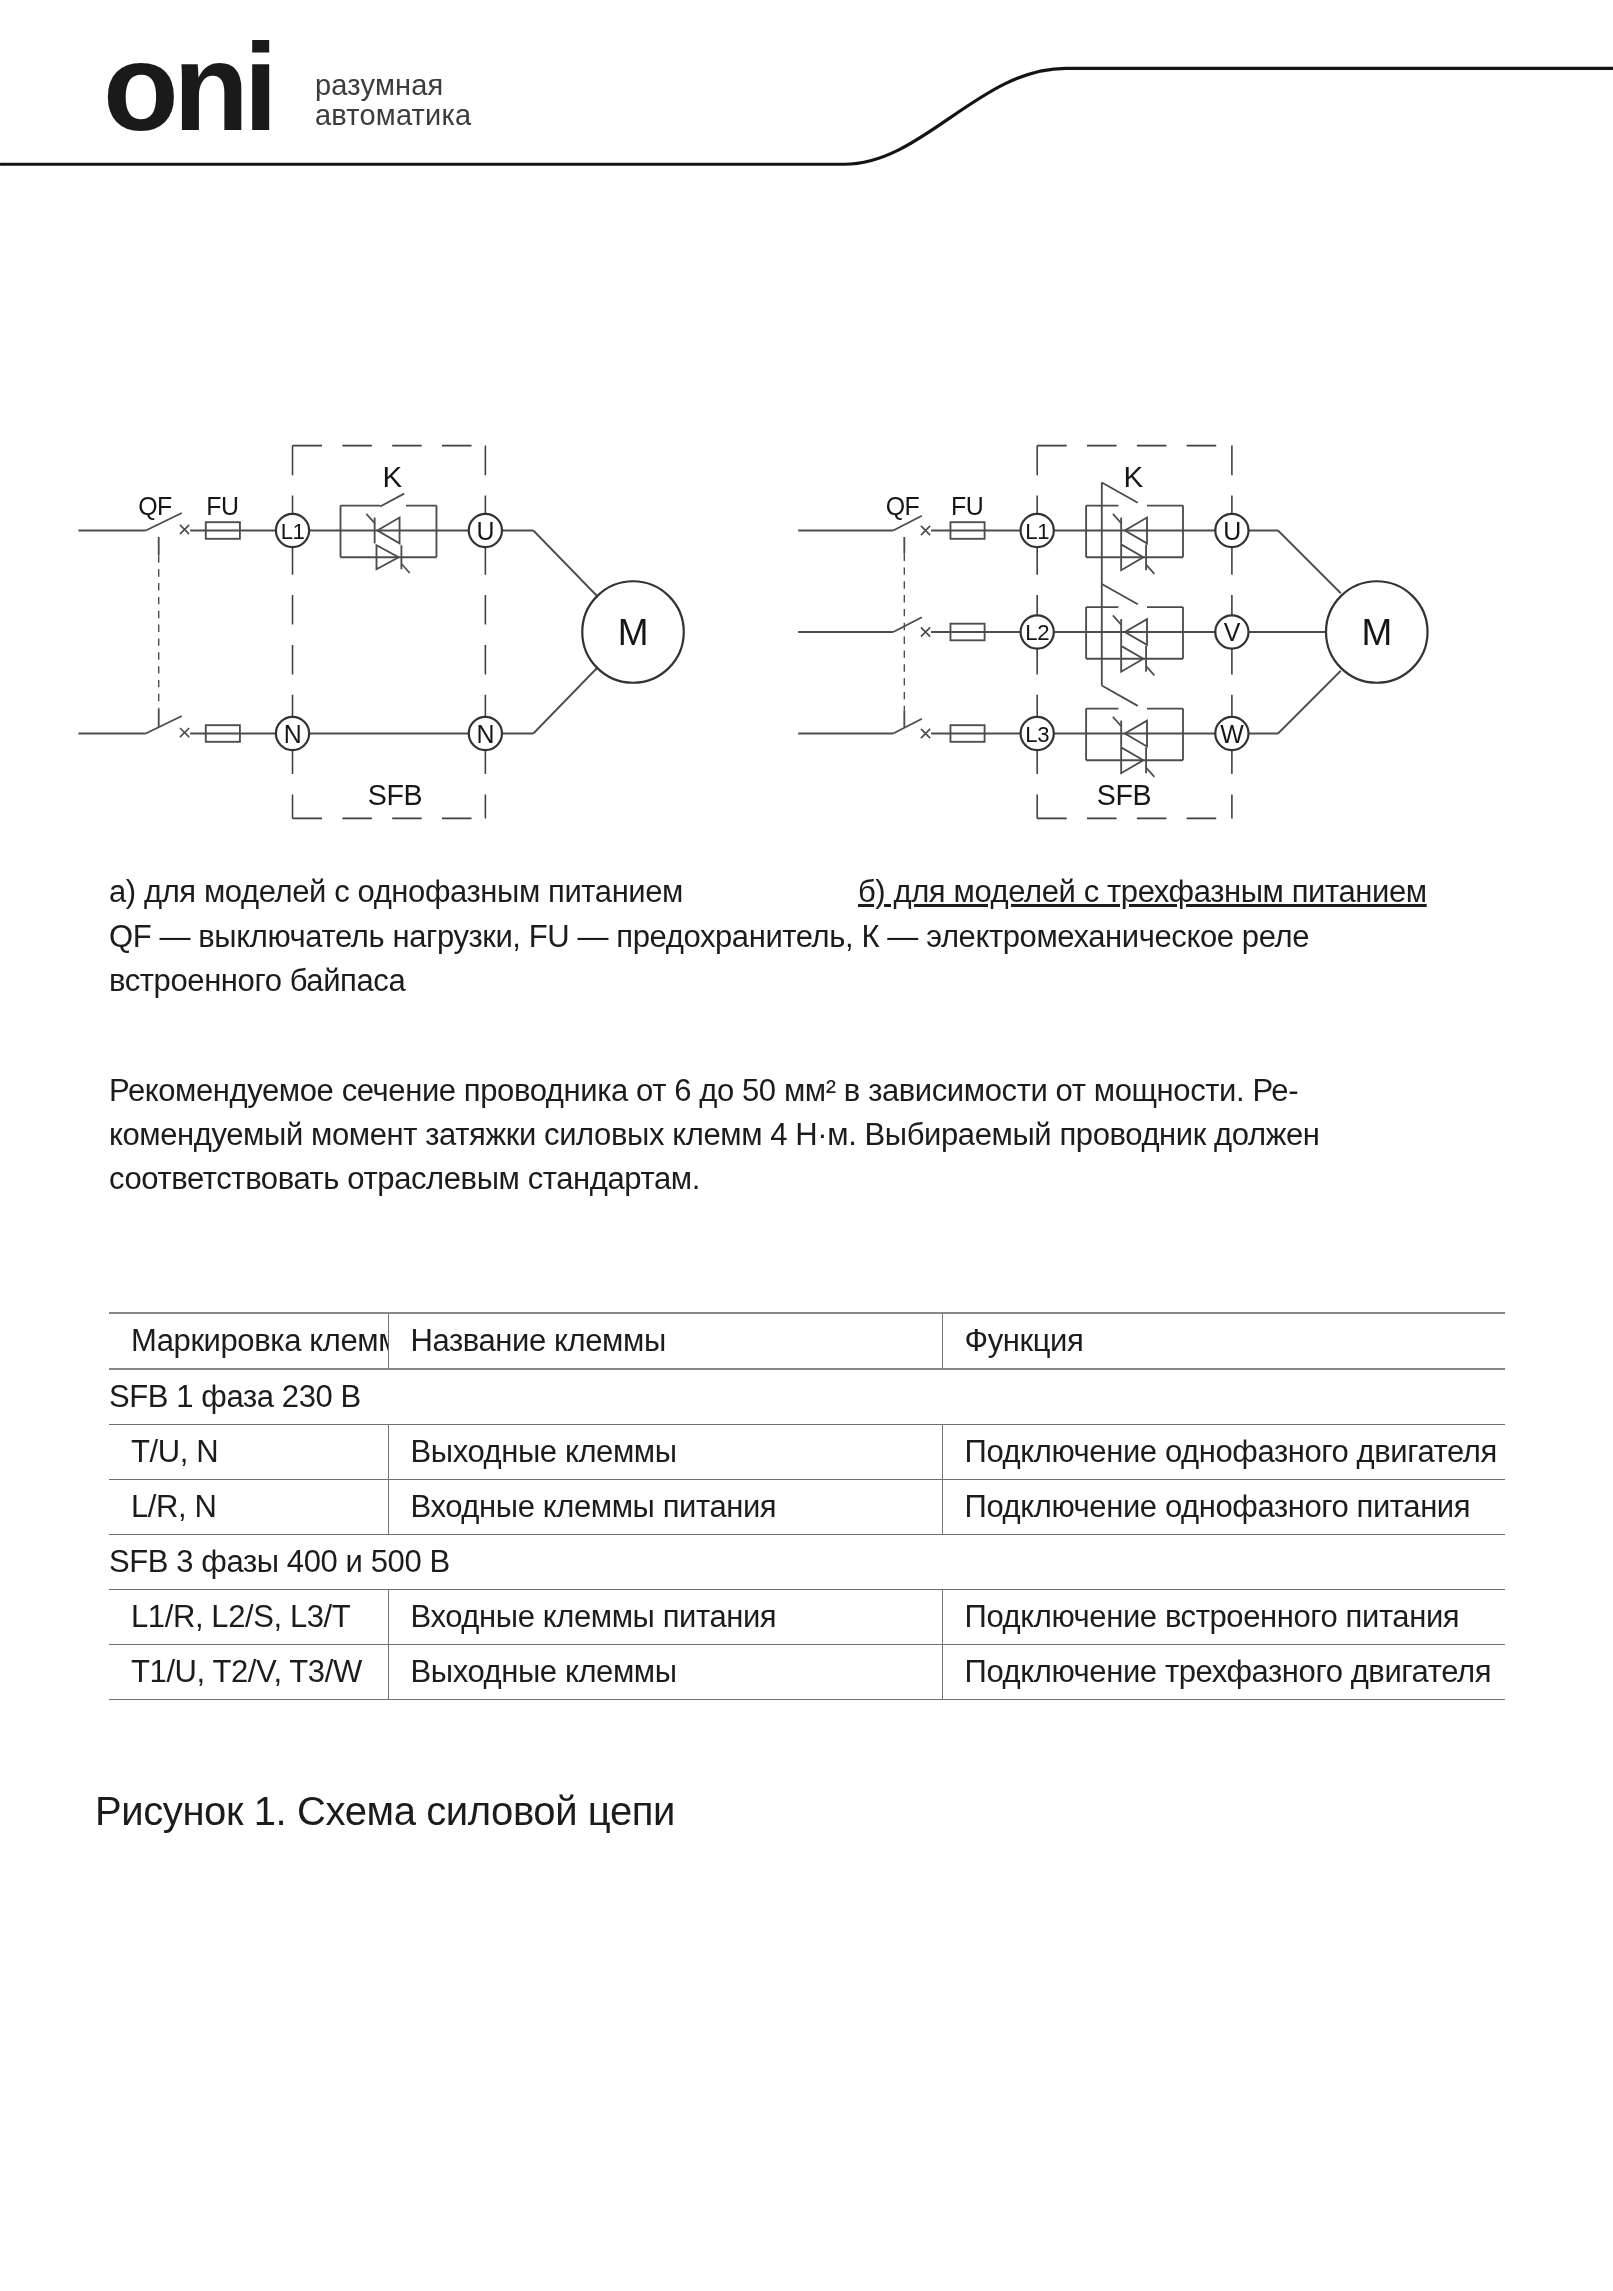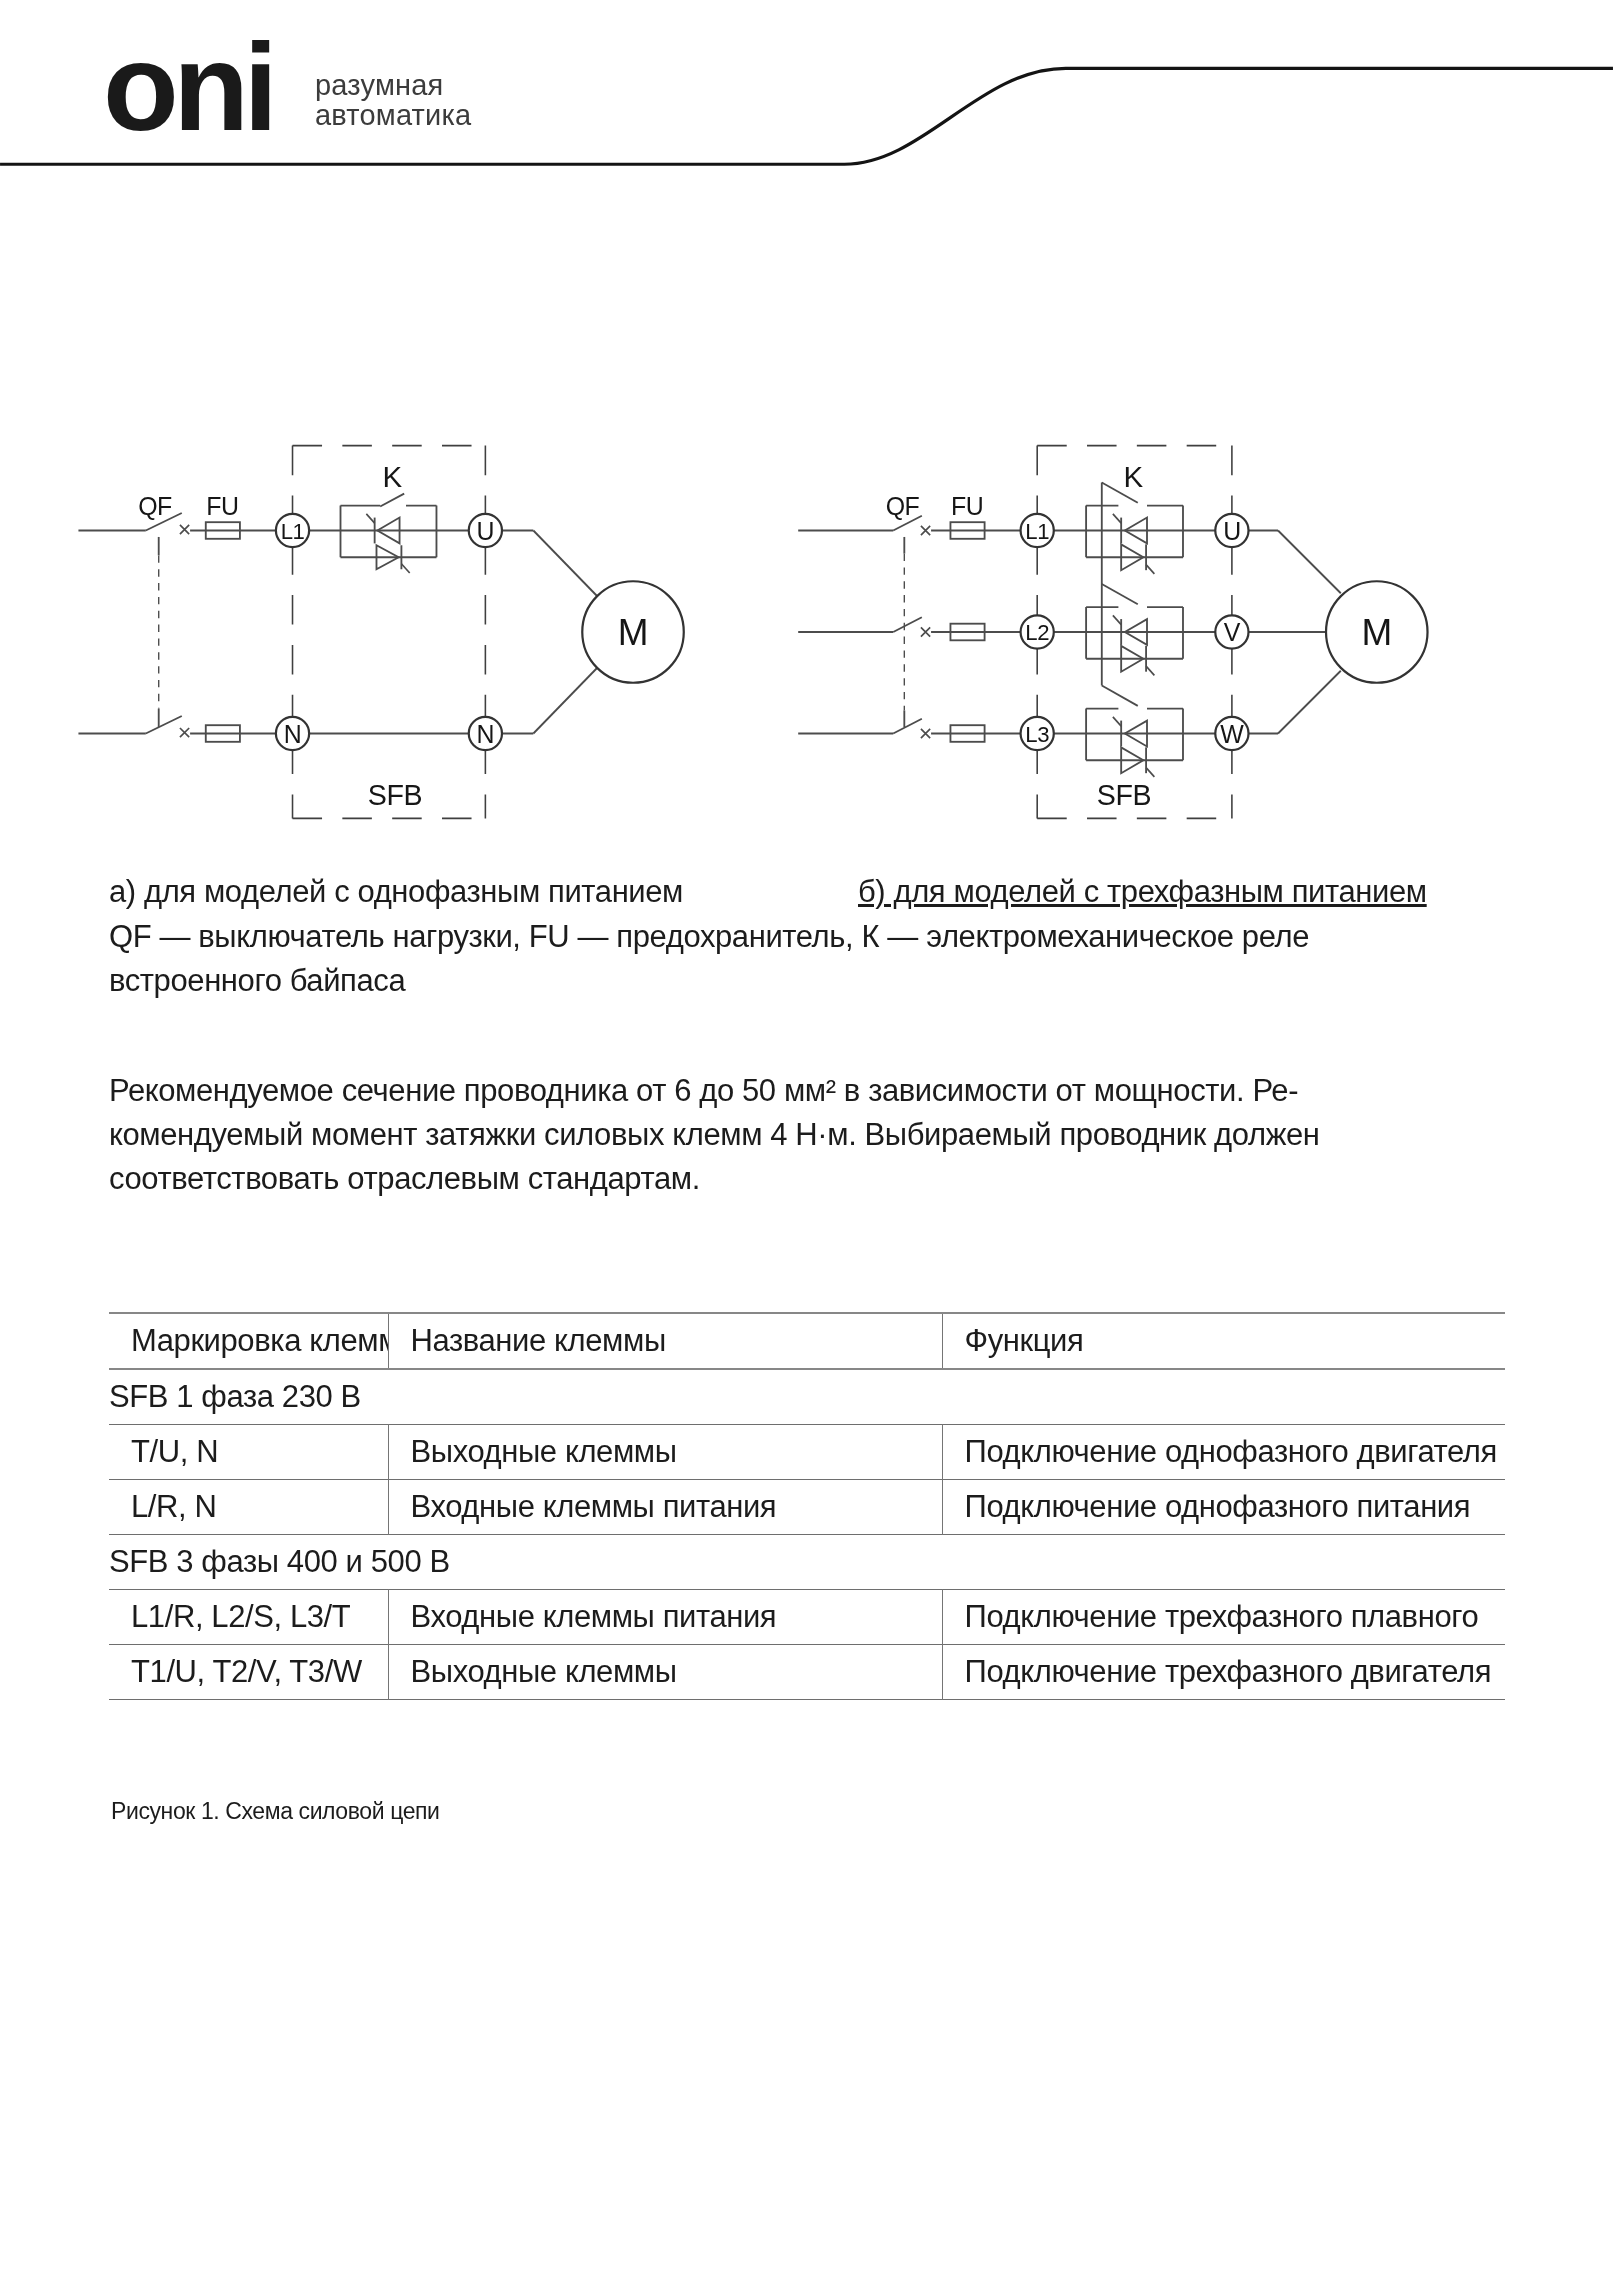--- a/index.html
+++ b/index.html
@@ -19,21 +19,21 @@
     letter-spacing:0.2px;
   }
   .header-curve { left:0; top:0; }
   
   .bodytext { font-size:31px; line-height:44px; letter-spacing:-0.4px; white-space:pre-line; }
   .sub-a { left:109px; top:870px; }
   .sub-b { left:858px; top:870px;text-decoration:underline; }
   .legend { left:109px; top:915px; width:1292px; }
   .paragraph { left:109px; top:1069px; width:1320px; }
   .table-title { left:114px; top:1256px; }
-  .figure-caption { left:111px; top:1789px; font-size:23px; }
+  .figure-caption { left:95px; top:1789px; font-size:40px; }
   
   .terminal-table {
     position:absolute; left:109px; top:1312px; width:1395px;
     border-collapse:collapse; table-layout:fixed;
     font-size:31px; letter-spacing:-0.4px; color:#1c1c1c;
     border-top:2.8px solid #878787;
   }
   .terminal-table th, .terminal-table td {
     font-weight:normal; text-align:left; padding:0 0 0 22px; height:54px;
     overflow:hidden; white-space:nowrap;
@@ -257,21 +257,21 @@
           <td class="c1">L/R, N</td>
           <td class="c2">Входные клеммы питания</td>
           <td class="c3">Подключение однофазного питания</td>
         </tr>
         <tr>
           <td colspan="3" class="section-cell">SFB 3 фазы 400 и 500 В</td>
         </tr>
         <tr>
           <td class="c1">L1/R, L2/S, L3/T</td>
           <td class="c2">Входные клеммы питания</td>
-          <td class="c3">Подключение трехфазного плавного</td>
+          <td class="c3">Подключение встроенного питания</td>
         </tr>
         <tr>
           <td class="c1">T1/U, T2/V, T3/W</td>
           <td class="c2">Выходные клеммы</td>
           <td class="c3">Подключение трехфазного двигателя</td>
         </tr>
       </tbody>
     </table>
 
   <div class="abs bodytext figure-caption">Рисунок 1.  Схема силовой цепи</div>

